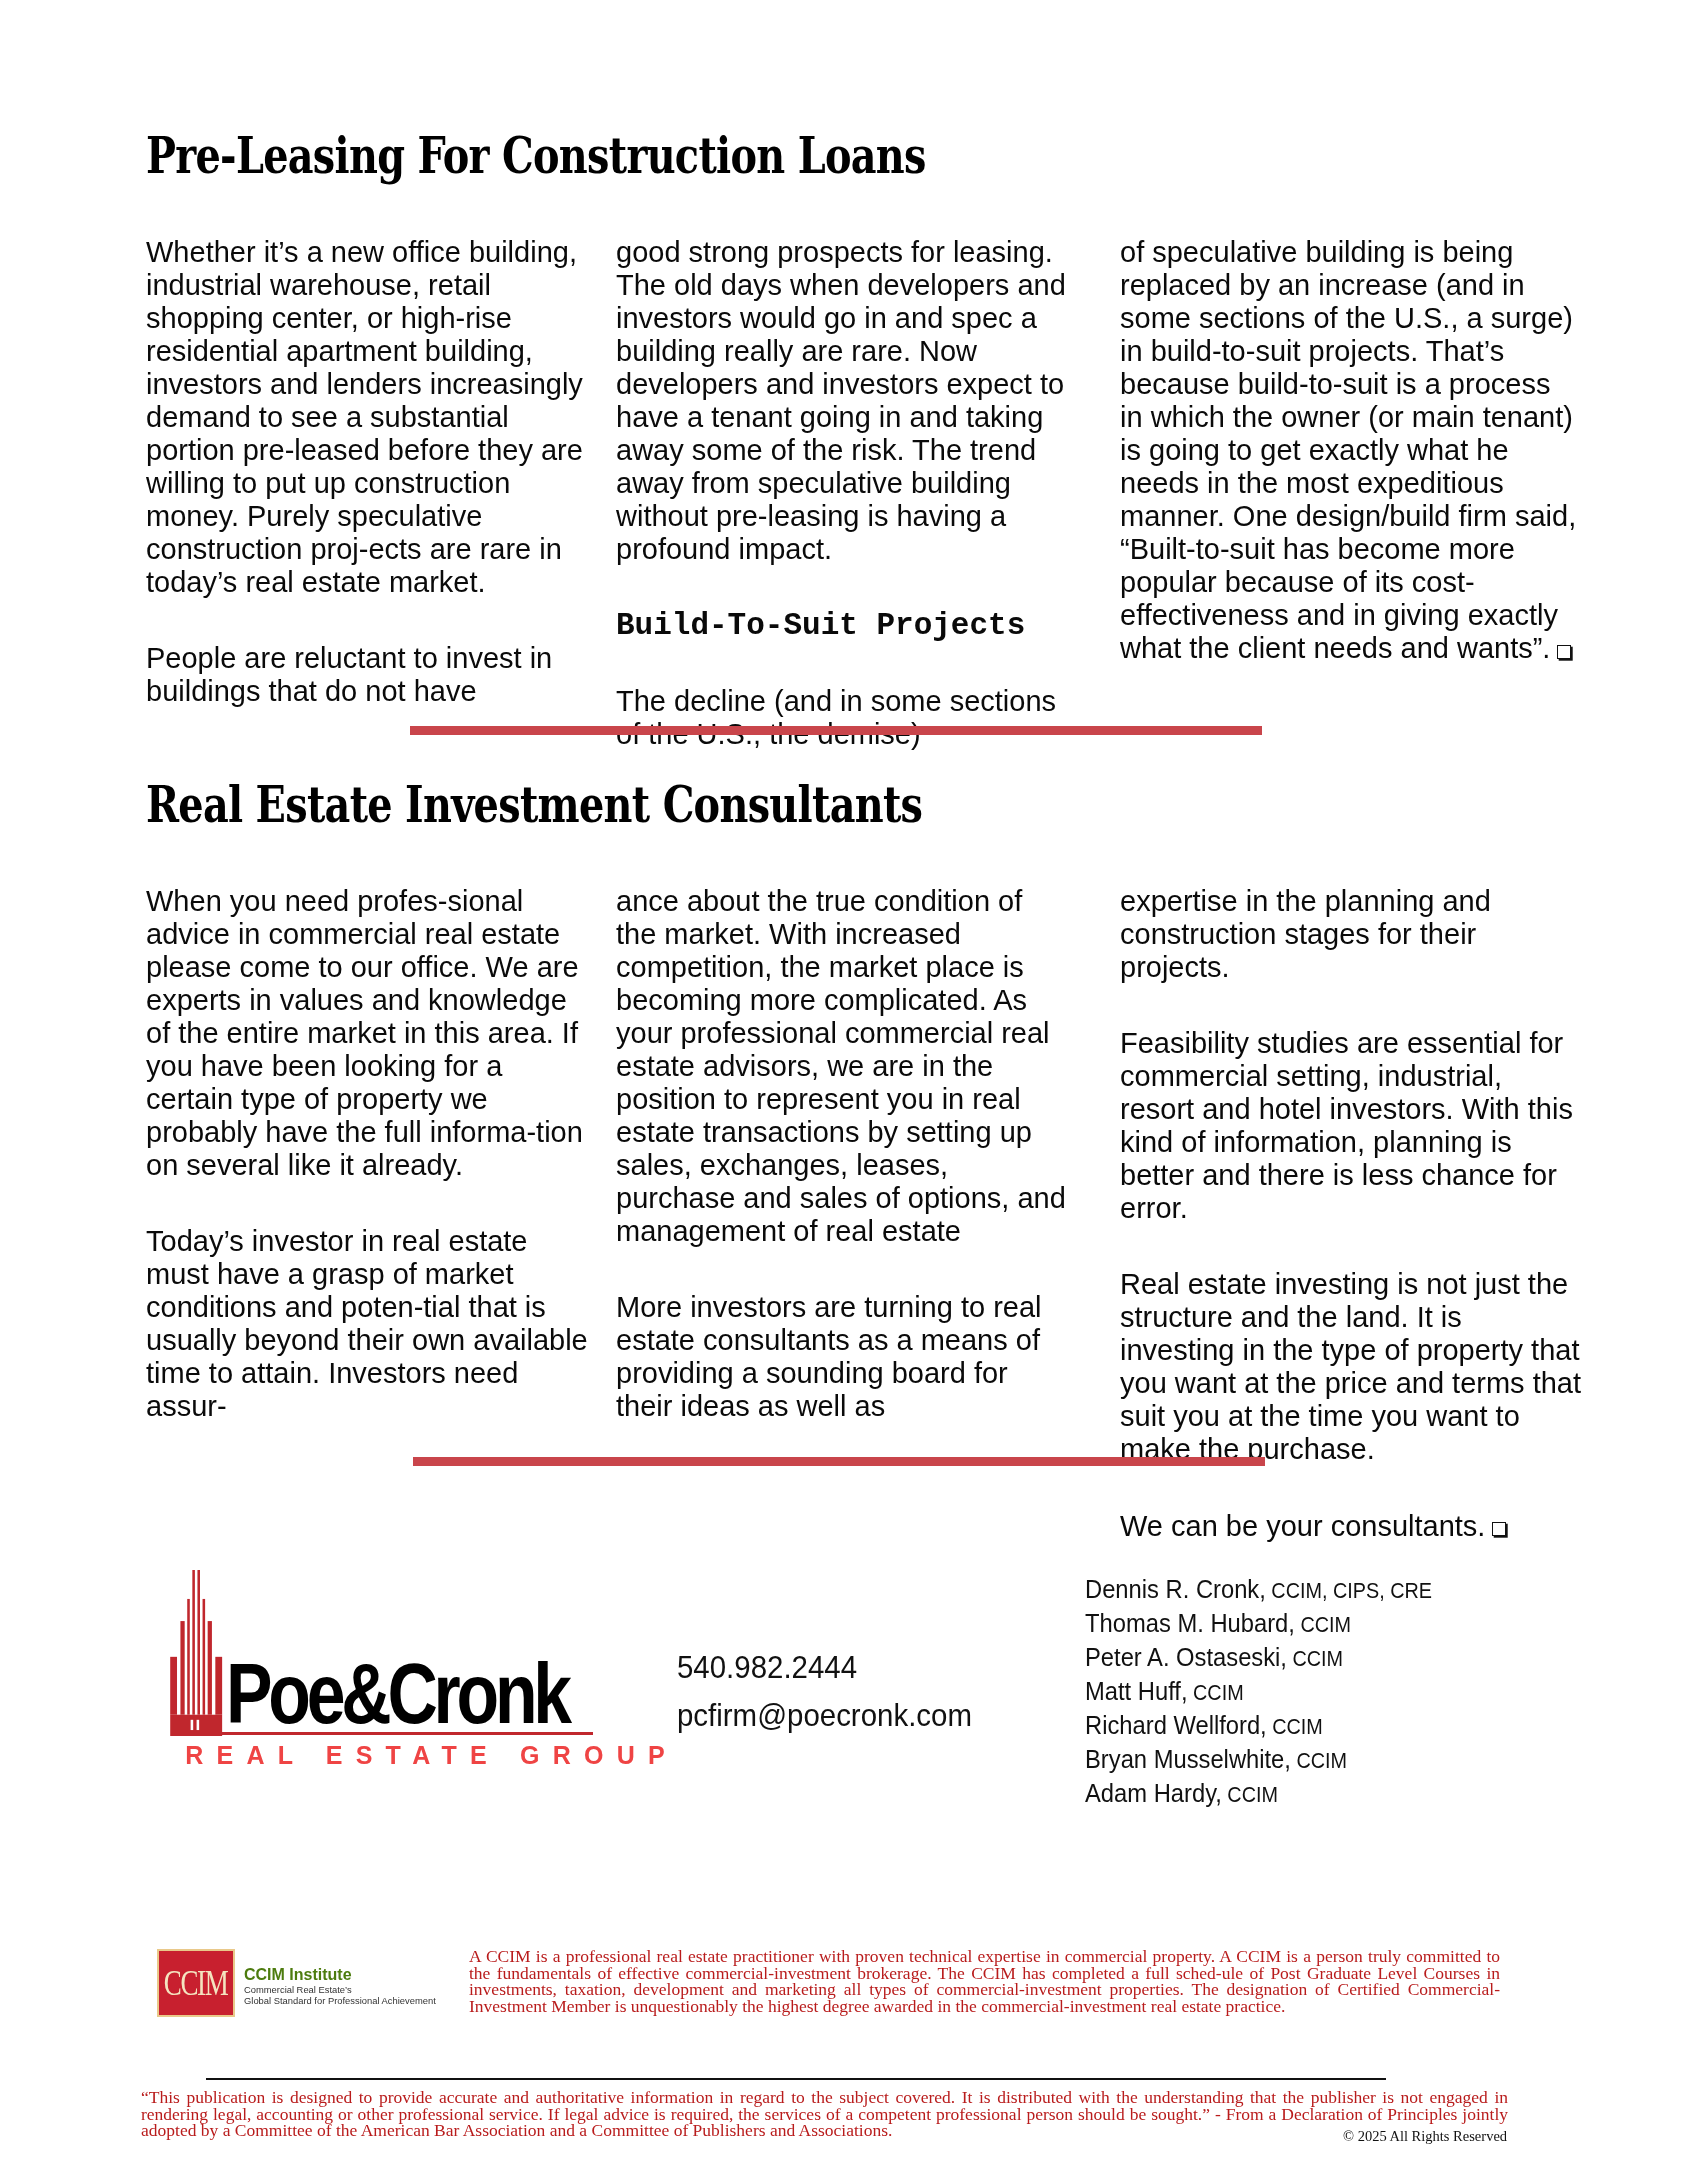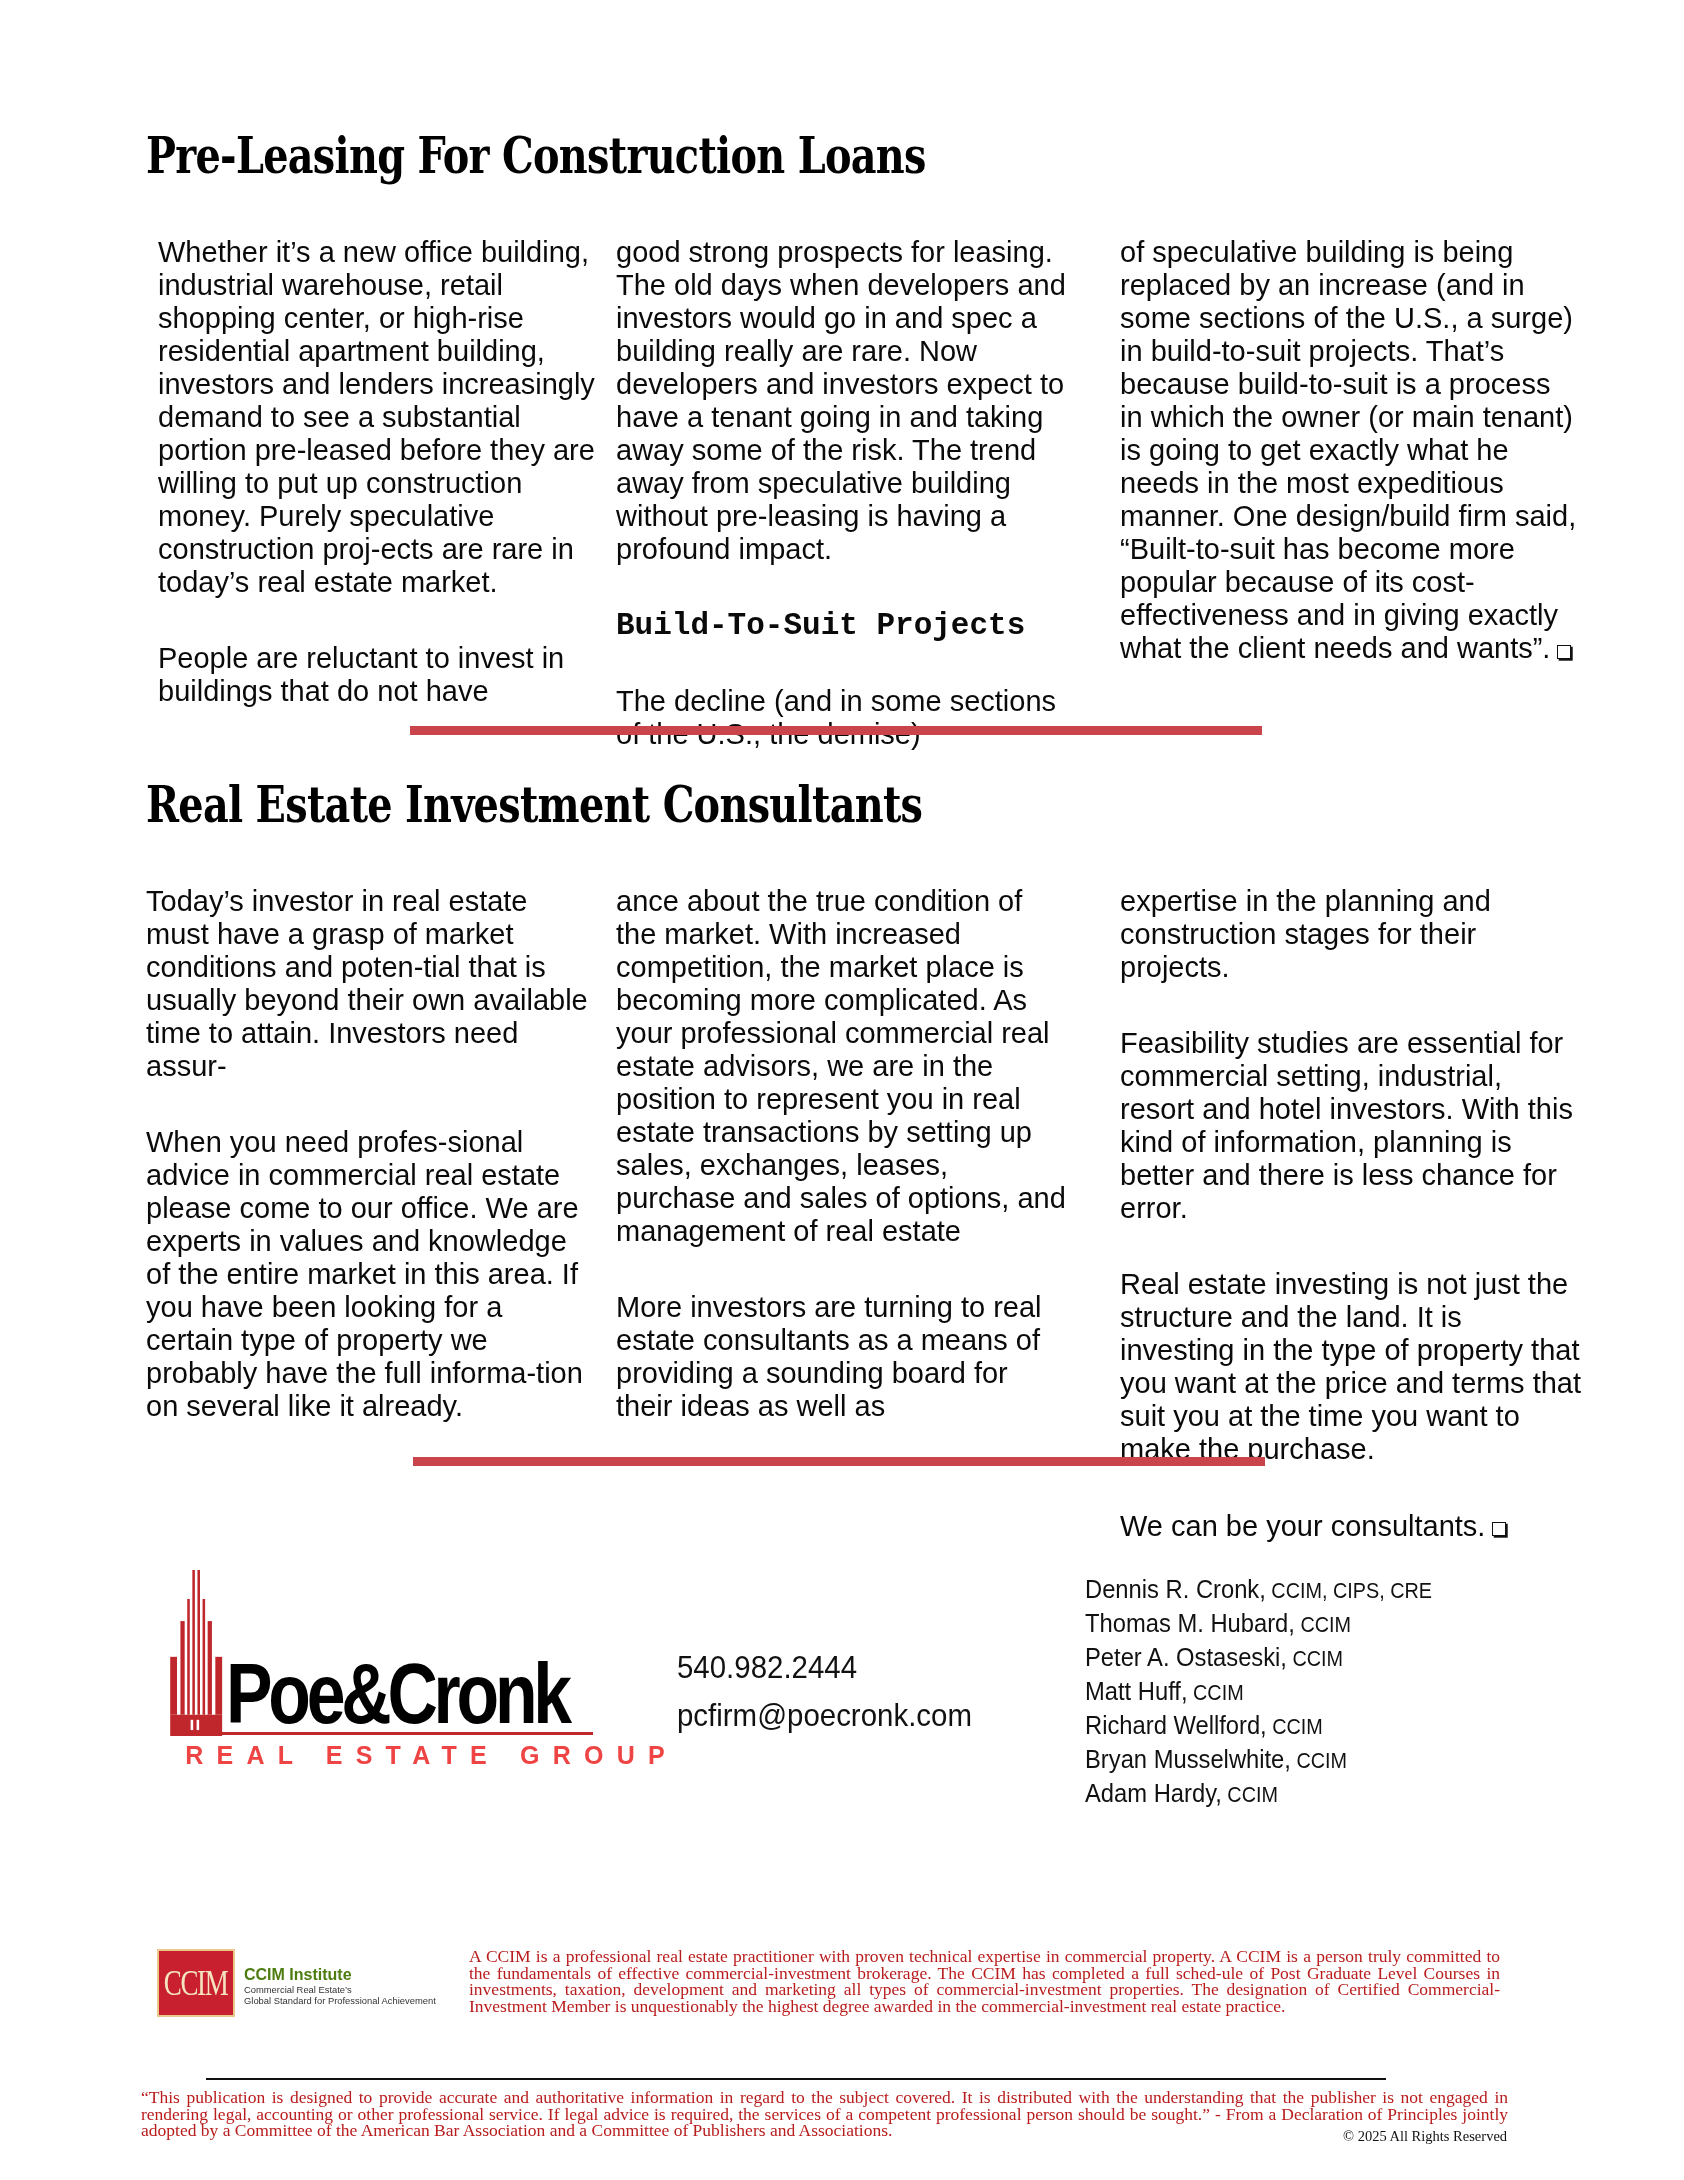--- a/index.html
+++ b/index.html
@@ -68,42 +68,42 @@
     transform: scaleX(0.75);
   }
   .ccim-title { font-family: "Liberation Sans", sans-serif; font-weight: bold; font-size: 16px; color: #4d7c0f; }
   .ccim-sub { font-family: "Liberation Sans", sans-serif; font-size: 9.4px; color: #333; line-height: 11px; }
 </style>
 </head>
 <body>
 
 <h1 class="abs heading" style="left:146px; top:128px;">Pre-Leasing For Construction Loans</h1>
 
-<div class="abs col" style="left:146px; top:203px; width:443px;margin-left:12px;">
+<div class="abs col" style="left:146px; top:203px; width:443px;">
   <p>Whether it’s a new office building, industrial warehouse, retail shopping center, or high-rise residential apartment building, investors and lenders increasingly demand to see a substantial portion pre-leased before they are willing to put up construction money. Purely speculative construction proj-ects are rare in today’s real estate market.</p>
   <p>People are reluctant to invest in buildings that do not have</p>
 </div>
 
 <div class="abs col" style="left:616px; top:203px; width:451px;">
   <p>good strong prospects for leasing. The old days when developers and investors would go in and spec a building really are rare. Now developers and investors expect to have a tenant going in and taking away some of the risk. The trend away from speculative building without pre-leasing is having a profound impact.</p>
   <h3>Build-To-Suit Projects</h3>
   <p>The decline (and in some sections of the U.S., the demise)</p>
 </div>
 
 <div class="abs col" style="left:1120px; top:203px; width:460px;">
   <p><span>of speculative building is being replaced by an increase (and in some sections of the U.S., a surge) in build-to-suit projects. That’s because build-to-suit is a process in which the owner (or main tenant) is going to get exactly what he needs in the most expeditious manner. One design/build firm said, “Built-to-suit has become more popular because of its cost-effectiveness and in giving exactly what the client needs and wants”.</span><span class="box-icon"></span></p>
 </div>
 
 <div class="abs divider" style="left:410px; top:726px; width:852px;"></div>
 
 <h1 class="abs heading" style="left:146px; top:777px;">Real Estate Investment Consultants</h1>
 
 <div class="abs col" style="left:146px; top:852px; width:443px;">
+  <p>When you need profes-sional advice in commercial real estate please come to our office. We are experts in values and knowledge of the entire market in this area. If you have been looking for a certain type of property we probably have the full informa-tion on several like it already.</p>
   <p>Today’s investor in real estate must have a grasp of market conditions and poten-tial that is usually beyond their own available time to attain. Investors need assur-</p>
-  <p>When you need profes-sional advice in commercial real estate please come to our office. We are experts in values and knowledge of the entire market in this area. If you have been looking for a certain type of property we probably have the full informa-tion on several like it already.</p>
 </div>
 
 <div class="abs col" style="left:616px; top:852px; width:451px;">
   <p>ance about the true condition of the market. With increased competition, the market place is becoming more complicated. As your professional commercial real estate advisors, we are in the position to represent you in real estate transactions by setting up sales, exchanges, leases, purchase and sales of options, and management of real estate</p>
   <p>More investors are turning to real estate consultants as a means of providing a sounding board for their ideas as well as</p>
 </div>
 
 <div class="abs col" style="left:1120px; top:852px; width:464px;">
   <p>expertise in the planning and construction stages for their projects.</p>
   <p>Feasibility studies are essential for commercial setting, industrial, resort and hotel investors. With this kind of information, planning is better and there is less chance for error.</p>

